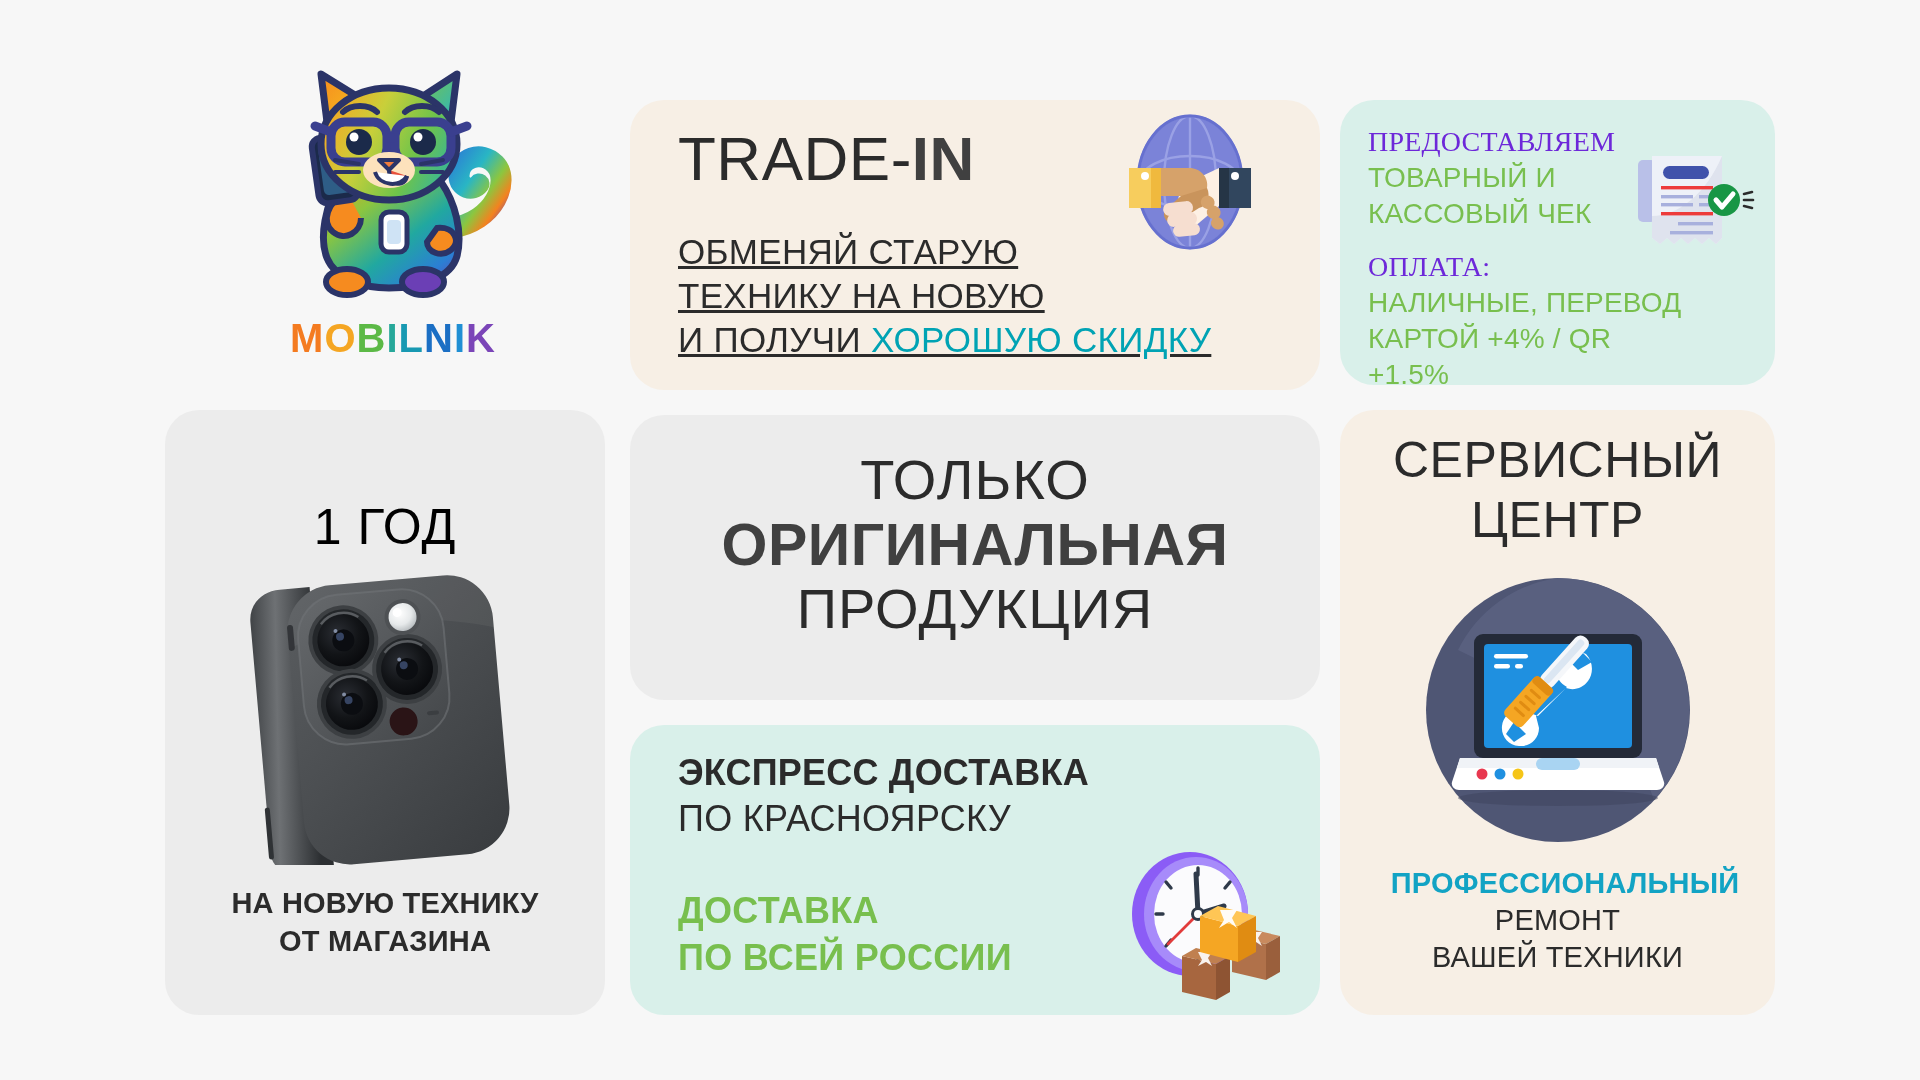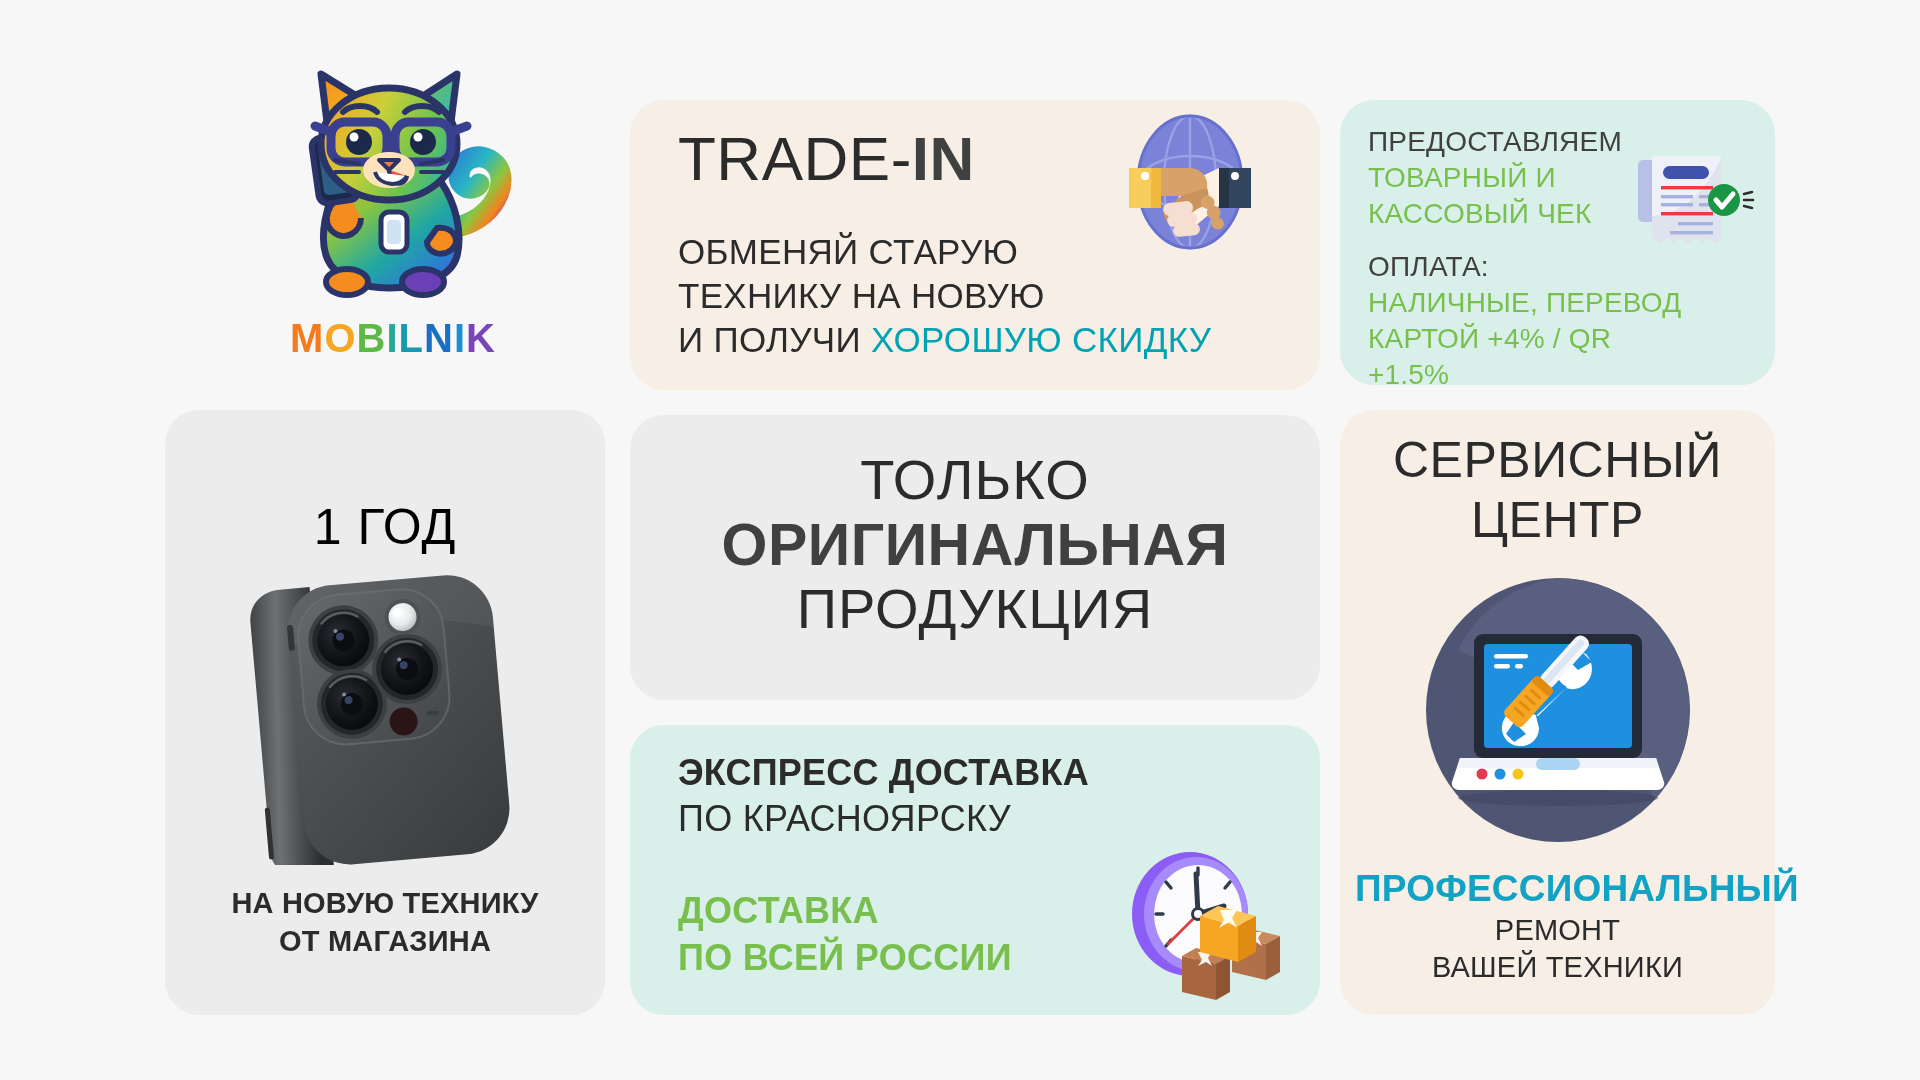--- a/index.html
+++ b/index.html
@@ -35,32 +35,32 @@
   #card-tradein{left:630px;top:100px;width:690px;height:290px;}
   #tradein-title{
     position:absolute;left:48px;top:28px;
     font-size:62px;font-weight:300;letter-spacing:0.5px;color:#2b2b2b;
     line-height:1;
   }
   #tradein-title .accent{font-weight:bold;color:#404040;}
   #tradein-body{
     position:absolute;left:48px;top:130px;
     font-size:35px;line-height:1.26;font-weight:400;
-    color:#2b2b2b;letter-spacing:0.3px;
+    color:#2b2b2b;letter-spacing:0.3px;text-decoration:underline;
   }
   #tradein-body .accent{color:#00a3b4;}
   #handshake-icon{position:absolute;left:485px;top:10px;}
 
   
   #card-receipt{left:1340px;top:100px;width:435px;height:285px;}
   #receipt-text{
     position:absolute;left:28px;top:24px;width:320px;
     font-size:28px;line-height:1.28;letter-spacing:0.2px;
   }
-  #receipt-text .dark{color:#404040;}
+  #receipt-text .dark{color:#6d28d9;font-family:Liberation Serif, serif;}
   #receipt-text .green{color:#78bf4e;}
   #receipt-text .blk{display:block;}
   #receipt-gap{height:18px;}
   #receipt-icon{position:absolute;left:290px;top:42px;}
 
   
   #card-warranty{left:165px;top:410px;width:440px;height:605px;}
   #warranty-title{
     position:absolute;left:0;right:0;top:22px;text-align:center;
     font-size:58px;font-weight:bold;letter-spacing:0.5px;color:#2b2b2b;line-height:1;
@@ -105,21 +105,21 @@
   #card-service{left:1340px;top:410px;width:435px;height:605px;}
   #service-title{
     position:absolute;left:0;right:0;top:20px;text-align:center;
     font-size:50px;font-weight:300;letter-spacing:0.5px;color:#2b2b2b;line-height:1.2;
   }
   #laptop-icon{position:absolute;left:50%;top:160px;transform:translateX(-50%);}
   #service-foot{
     position:absolute;left:0;right:0;top:455px;text-align:center;
     line-height:1.28;
   }
-  #service-foot .blue{font-size:37px;font-weight:bold;color:#12a3c4;letter-spacing:0.2px;padding-left:15px;}
+  #service-foot .blue{font-size:29px;font-weight:bold;color:#12a3c4;letter-spacing:0.2px;padding-left:15px;}
   #service-foot .plain{font-size:29px;font-weight:400;color:#2b2b2b;letter-spacing:0.2px;}
 </style>
 </head>
 <body>
 
 <div class="stage">
 
   <div id="logo-block">
 
     <div id="cat-mascot">

